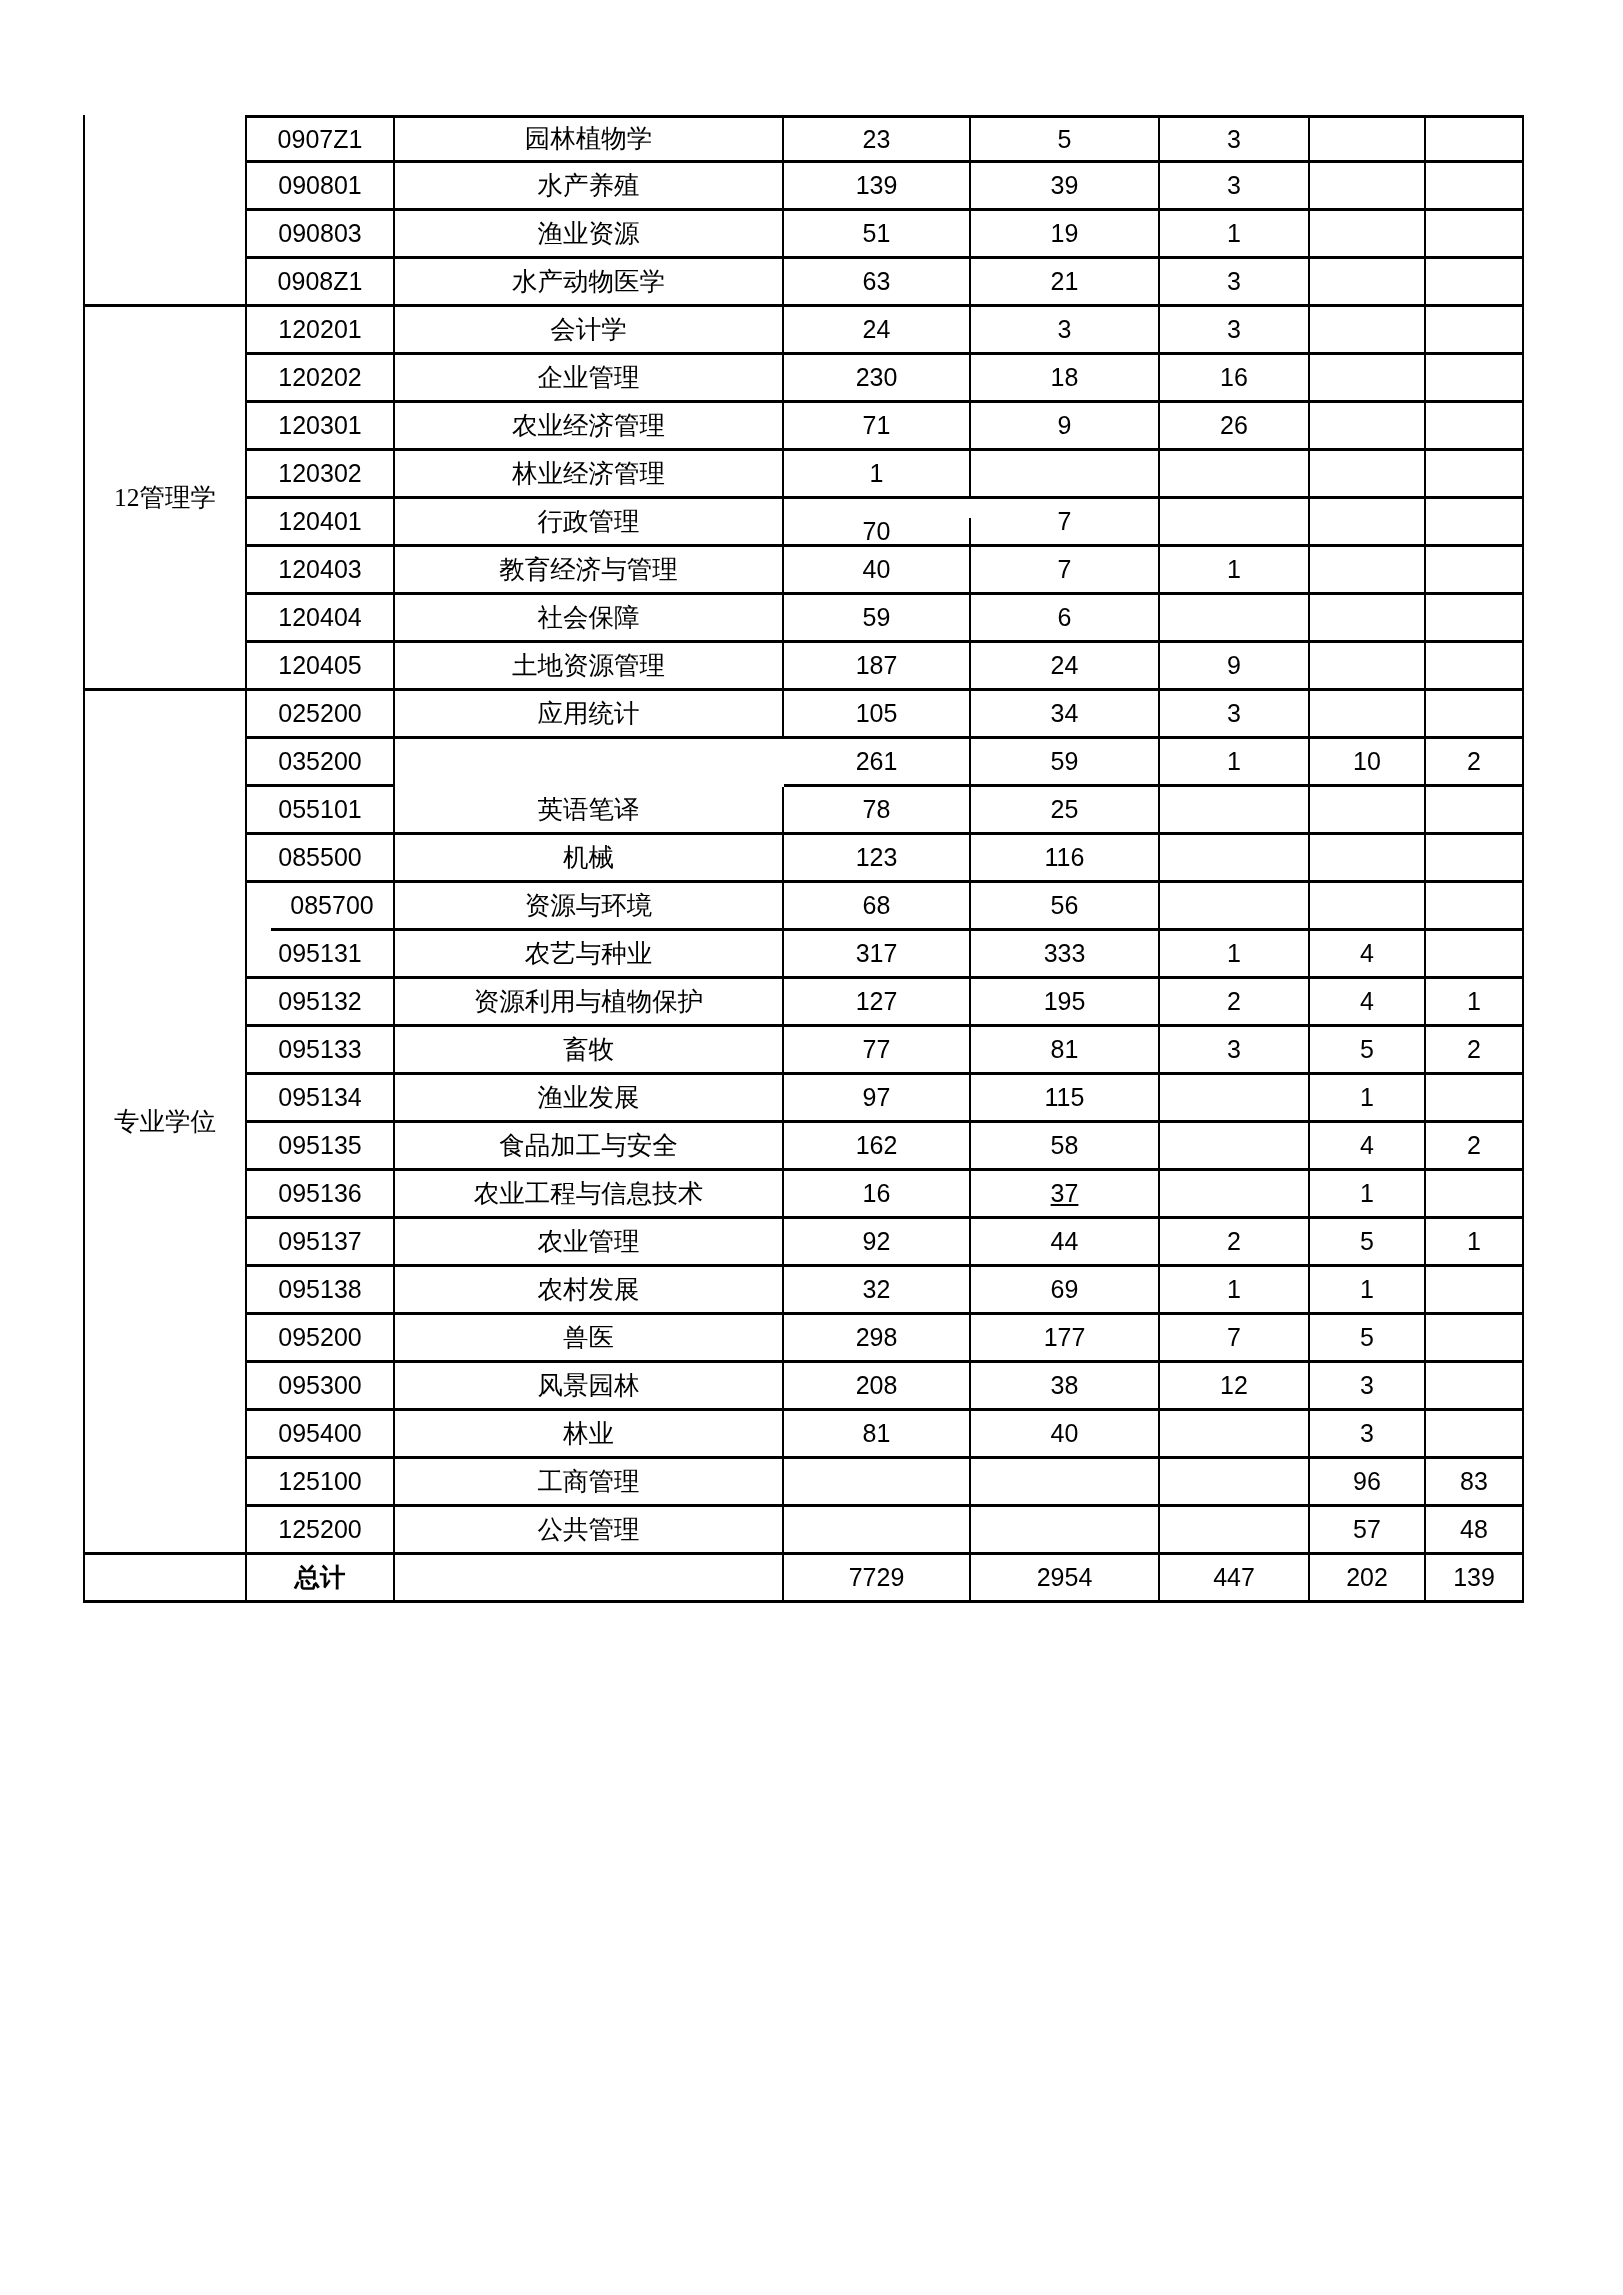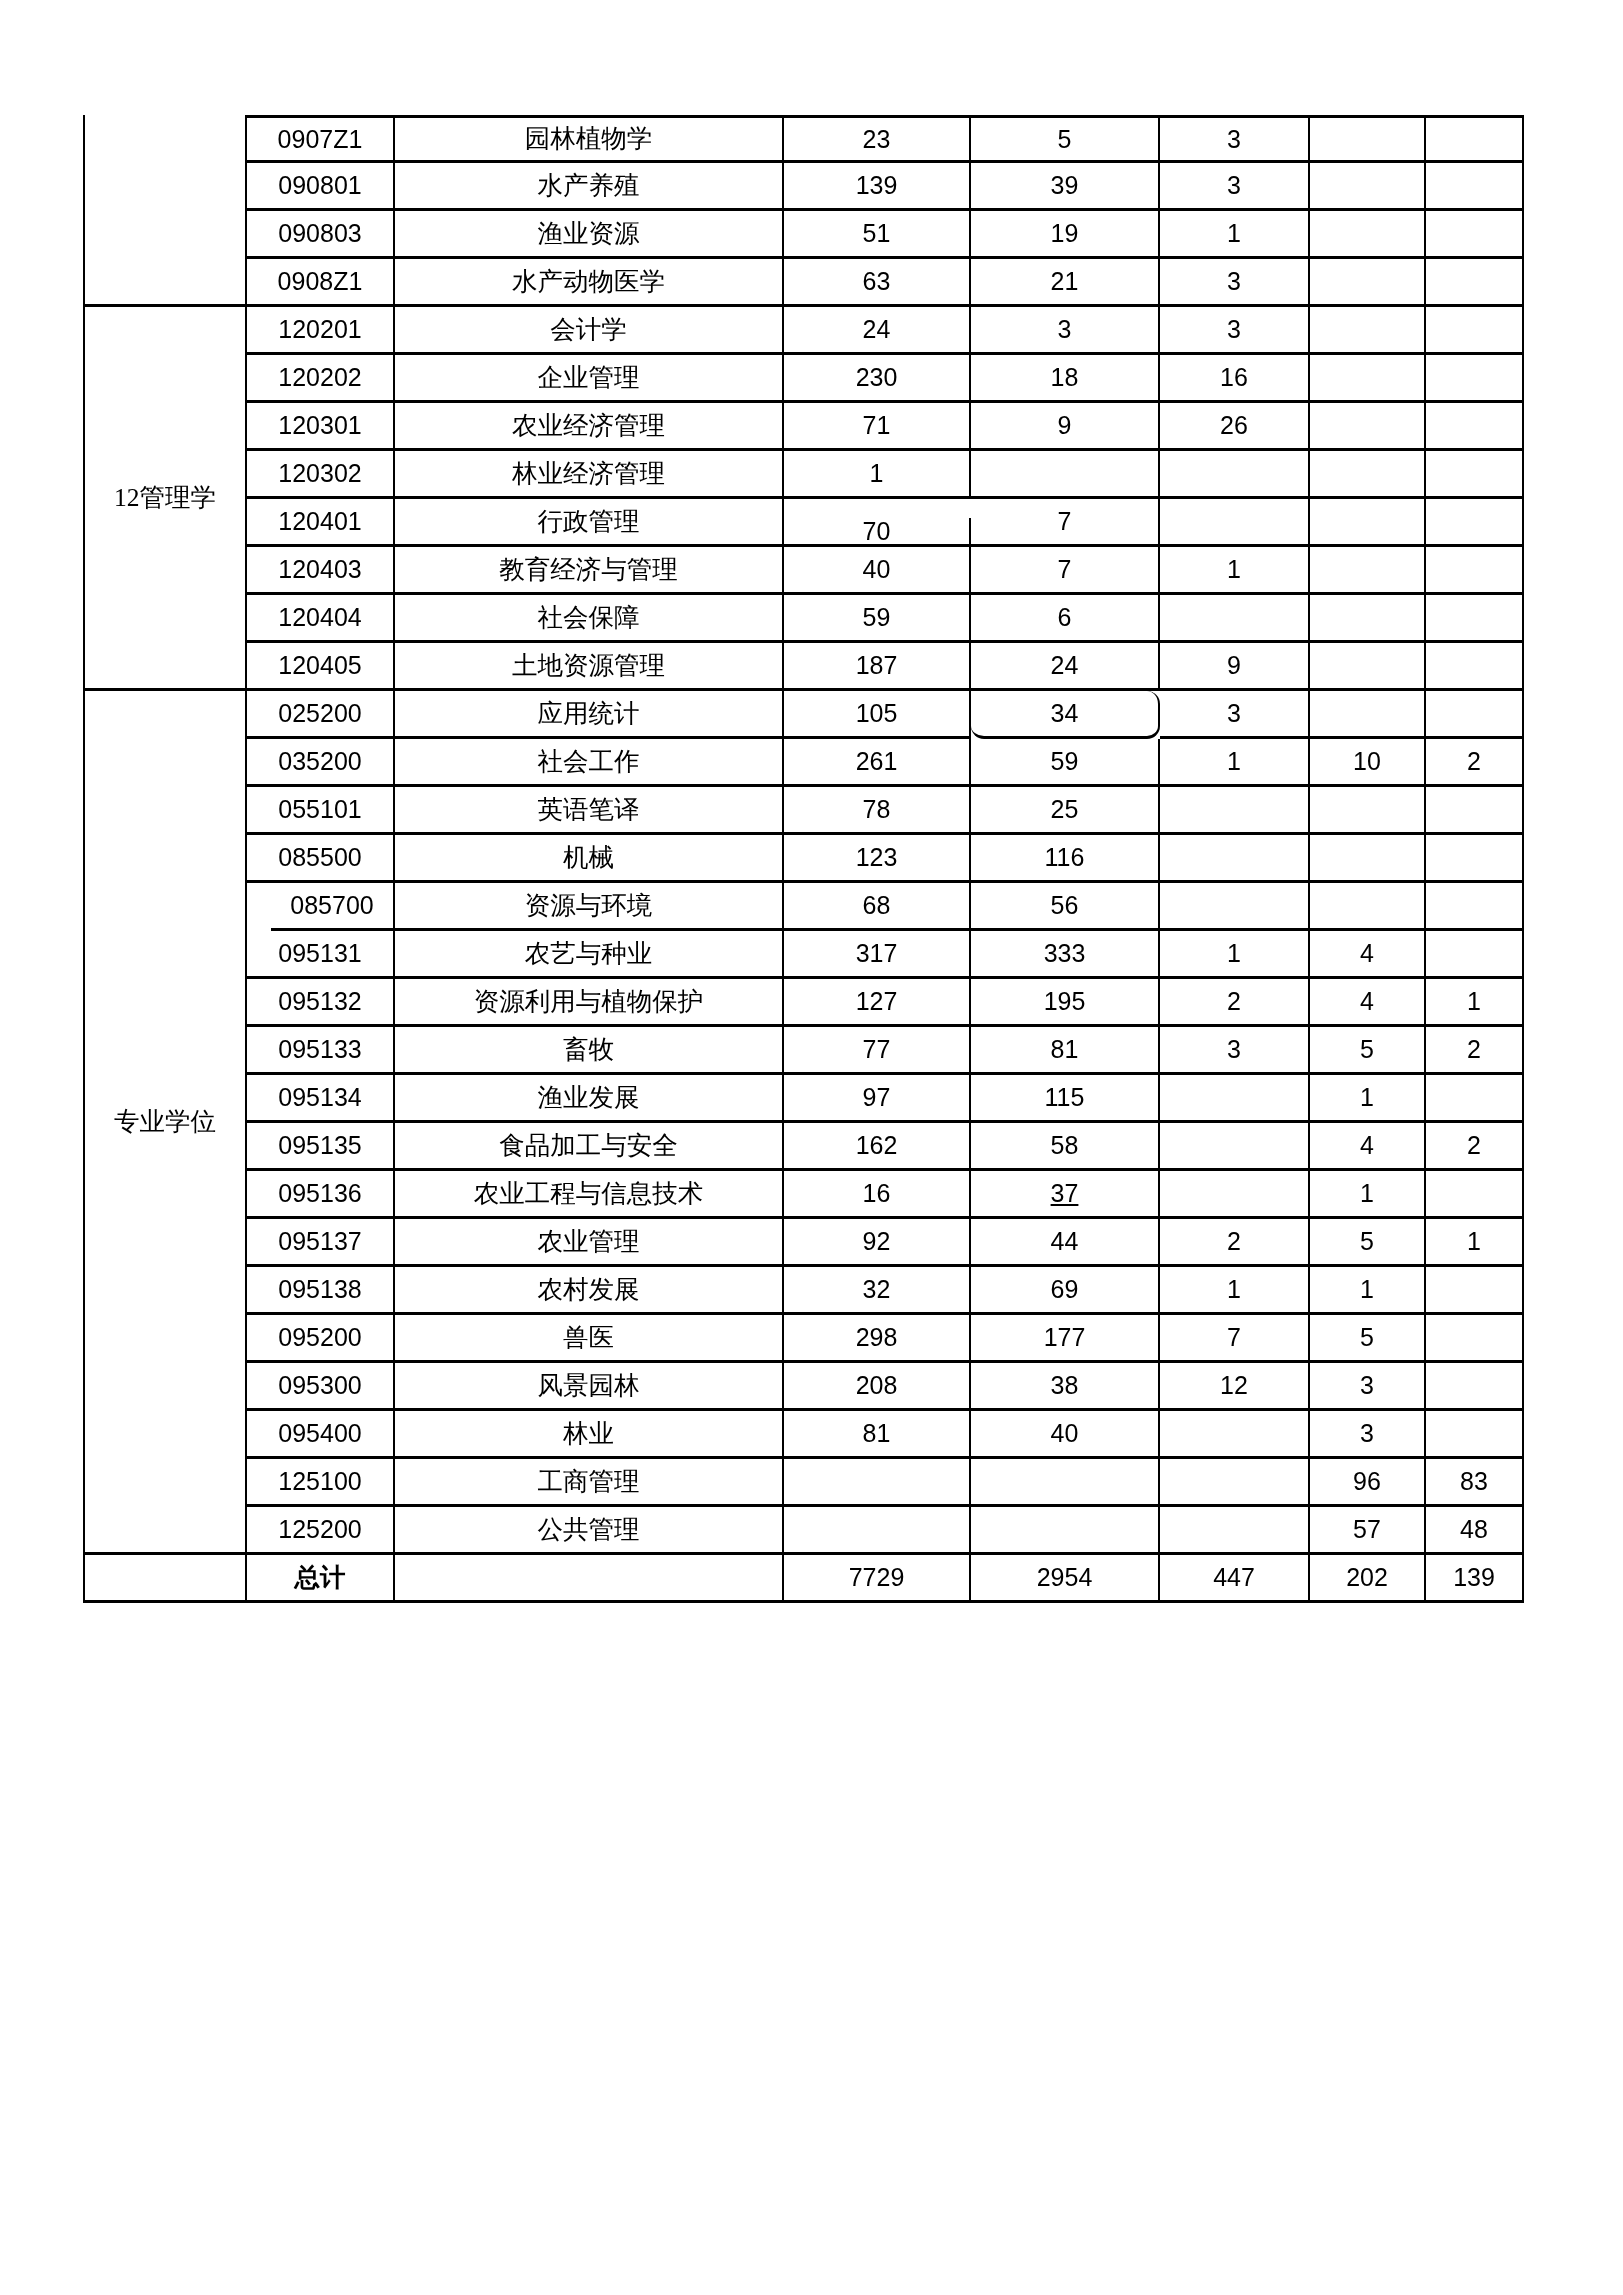--- a/index.html
+++ b/index.html
@@ -143,26 +143,25 @@
       <div class="cell zh" style="grid-area: 12 / 3;">土地资源管理</div>
       <div class="cell" style="grid-area: 12 / 4;">187</div>
       <div class="cell" style="grid-area: 12 / 5;">24</div>
       <div class="cell" style="grid-area: 12 / 6;">9</div>
       <div class="cell" style="grid-area: 12 / 7;"></div>
       <div class="cell" style="grid-area: 12 / 8;"></div>
       <div class="cell zh" style="grid-area: 13 / 1 / span 18;">专业学位</div>
       <div class="cell" style="grid-area: 13 / 2;">025200</div>
       <div class="cell zh" style="grid-area: 13 / 3;">应用统计</div>
       <div class="cell" style="grid-area: 13 / 4;">105</div>
-      <div class="cell" style="grid-area: 13 / 5; border-radius: 13px;">34</div>
+      <div class="cell" style="grid-area: 13 / 5;">34</div>
       <div class="cell" style="grid-area: 13 / 6;">3</div>
       <div class="cell" style="grid-area: 13 / 7;"></div>
       <div class="cell" style="grid-area: 13 / 8;"></div>
       <div class="cell" style="grid-area: 14 / 2;">035200</div>
-      <div class="cell zh" style="grid-area: 14 / 3;">社会工作</div>
       <div class="cell" style="grid-area: 14 / 4;">261</div>
       <div class="cell" style="grid-area: 14 / 5;">59</div>
       <div class="cell" style="grid-area: 14 / 6;">1</div>
       <div class="cell" style="grid-area: 14 / 7;">10</div>
       <div class="cell" style="grid-area: 14 / 8;">2</div>
       <div class="cell" style="grid-area: 15 / 2;">055101</div>
       <div class="cell zh" style="grid-area: 15 / 3;">英语笔译</div>
       <div class="cell" style="grid-area: 15 / 4;">78</div>
       <div class="cell" style="grid-area: 15 / 5;">25</div>
       <div class="cell" style="grid-area: 15 / 6;"></div>

